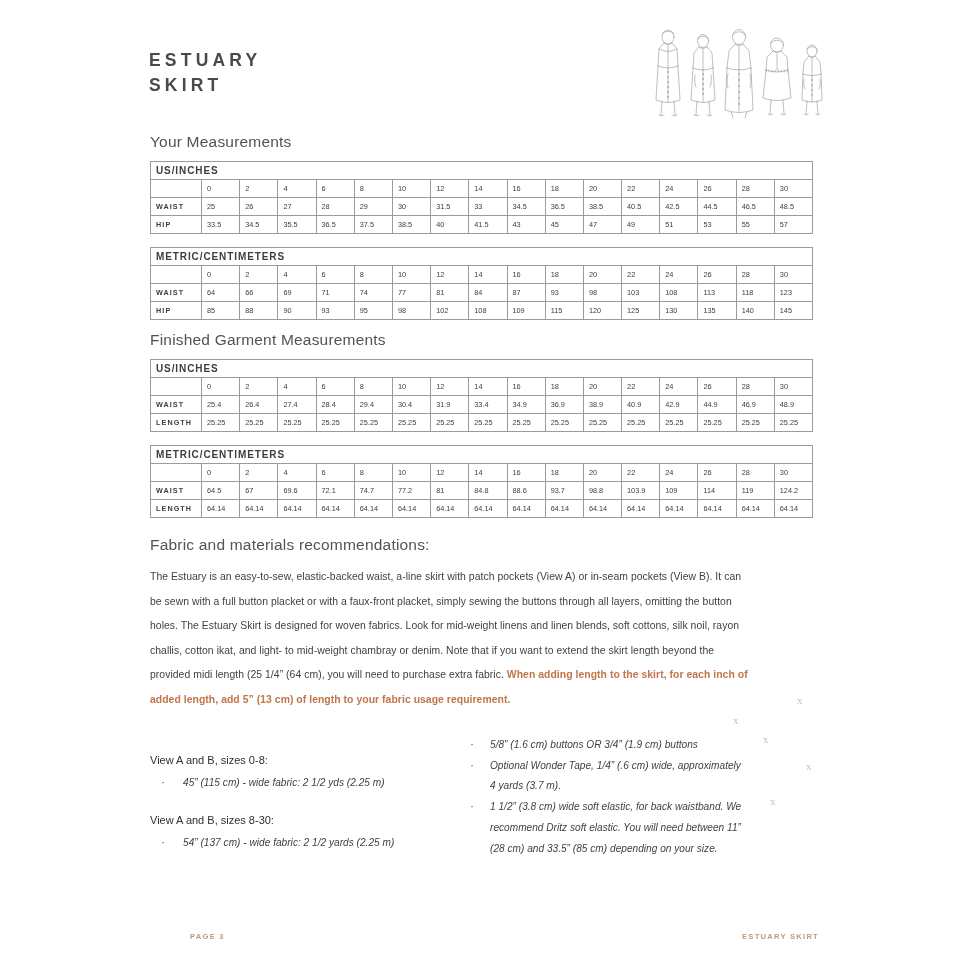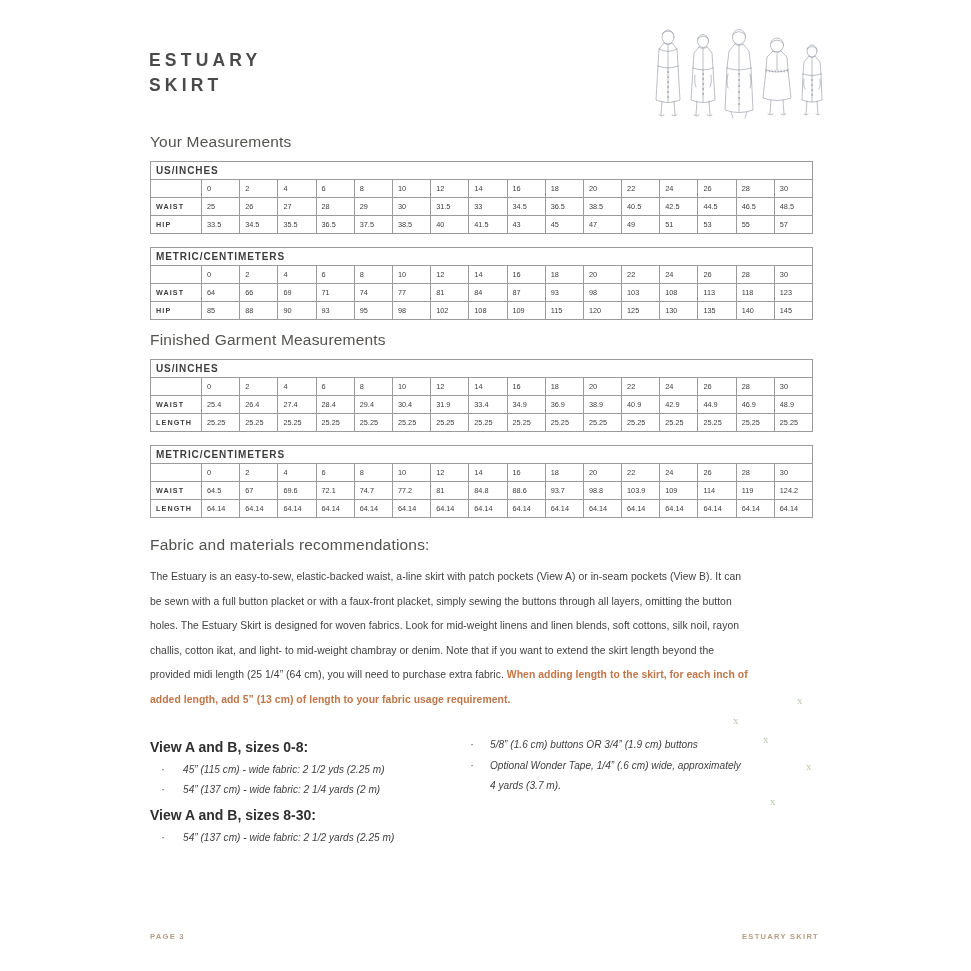--- a/index.html
+++ b/index.html
@@ -131,25 +131,25 @@
     width: 290px;
   }
   .col-head {
     font-size: 10.6px;
     font-weight: 700;
     line-height: 20.7px;
     color: #2f2f2f;
     letter-spacing: 0.02px;
   }
   .sub-head {
-    font-size: 14px;
-    font-weight: 700;
+    font-size: 11px;
+    font-weight: 400;
     line-height: 20.7px;
     color: #2f2f2f;
-    margin-top: 4px;
+    margin-top: 17px;
   }
   ul.bullets {
     list-style: none;
     margin: 2px;
     padding: 0;
     font-style: italic;
   }
   ul.bullets li {
     position: relative;
     font-size: 10.1px;
@@ -635,39 +635,39 @@
   <div class="sec-head" id="head-fabric">Fabric and materials recommendations:</div>
 
   <div class="body-para">
     <span>The Estuary is an easy-to-sew, elastic-backed waist, a-line skirt with patch pockets (View A) or in-seam pockets (View B). It can be sewn with a full button placket or with a faux-front placket, simply sewing the buttons through all layers, omitting the button holes. The Estuary Skirt is designed for woven fabrics. Look for mid-weight linens and linen blends, soft cottons, silk noil, rayon challis, cotton ikat, and light- to mid-weight chambray or denim. Note that if you want to extend the skirt length beyond the provided midi length (25 1/4” (64 cm), you will need to purchase extra fabric. </span><span class="hl">When adding length to the skirt, for each inch of added length, add 5” (13 cm) of length to your fabric usage requirement.</span>
   </div>
 
   <div class="col-left">
     <div class="sub-head">View A and B, sizes 0-8:</div>
     <ul class="bullets">
       <li>45” (115 cm) - wide fabric: 2 1/2 yds (2.25 m)</li>
-      <li>54” (137 cm) - wide fabric: 2 1/4 yards (2 m)</li>
     </ul>
     <div class="sub-head">View A and B, sizes 8-30:</div>
     <ul class="bullets">
       <li>54” (137 cm) - wide fabric: 2 1/2 yards (2.25 m)</li>
     </ul>
   </div>
 
   <div class="col-right">
     <ul class="bullets">
       <li>5/8” (1.6 cm) buttons OR 3/4” (1.9 cm) buttons</li>
       <li>Optional Wonder Tape, 1/4” (.6 cm) wide, approximately 4 yards (3.7 m).</li>
+      <li>1 1/2” (3.8 cm) wide soft elastic, for back waistband. We recommend Dritz soft elastic.  You will need between 11” (28 cm) and 33.5” (85 cm) depending on your size.</li>
     </ul>
   </div>
 
   <div id="xmarks">
       <span class="xmark" style="left: 733px; top: 714px; color: rgb(185, 201, 171);">x</span>
       <span class="xmark" style="left: 797px; top: 694px; color: rgb(185, 201, 171);">x</span>
       <span class="xmark" style="left: 763px; top: 733px; color: rgb(185, 201, 171);">x</span>
       <span class="xmark" style="left: 806px; top: 760px; color: rgb(185, 201, 171);">x</span>
       <span class="xmark" style="left: 770px; top: 795px; color: rgb(185, 201, 171);">x</span>
     </div>
 
-  <div class="footer-left" style="color: rgb(183, 158, 131);">PAGE 3</div>
+  <div class="footer-left" style="color: rgb(183, 158, 131); margin-left: 40px;">PAGE 3</div>
   <div class="footer-right" style="color: rgb(183, 158, 131);">ESTUARY SKIRT</div>
 
 </div>
 
 </body></html>

